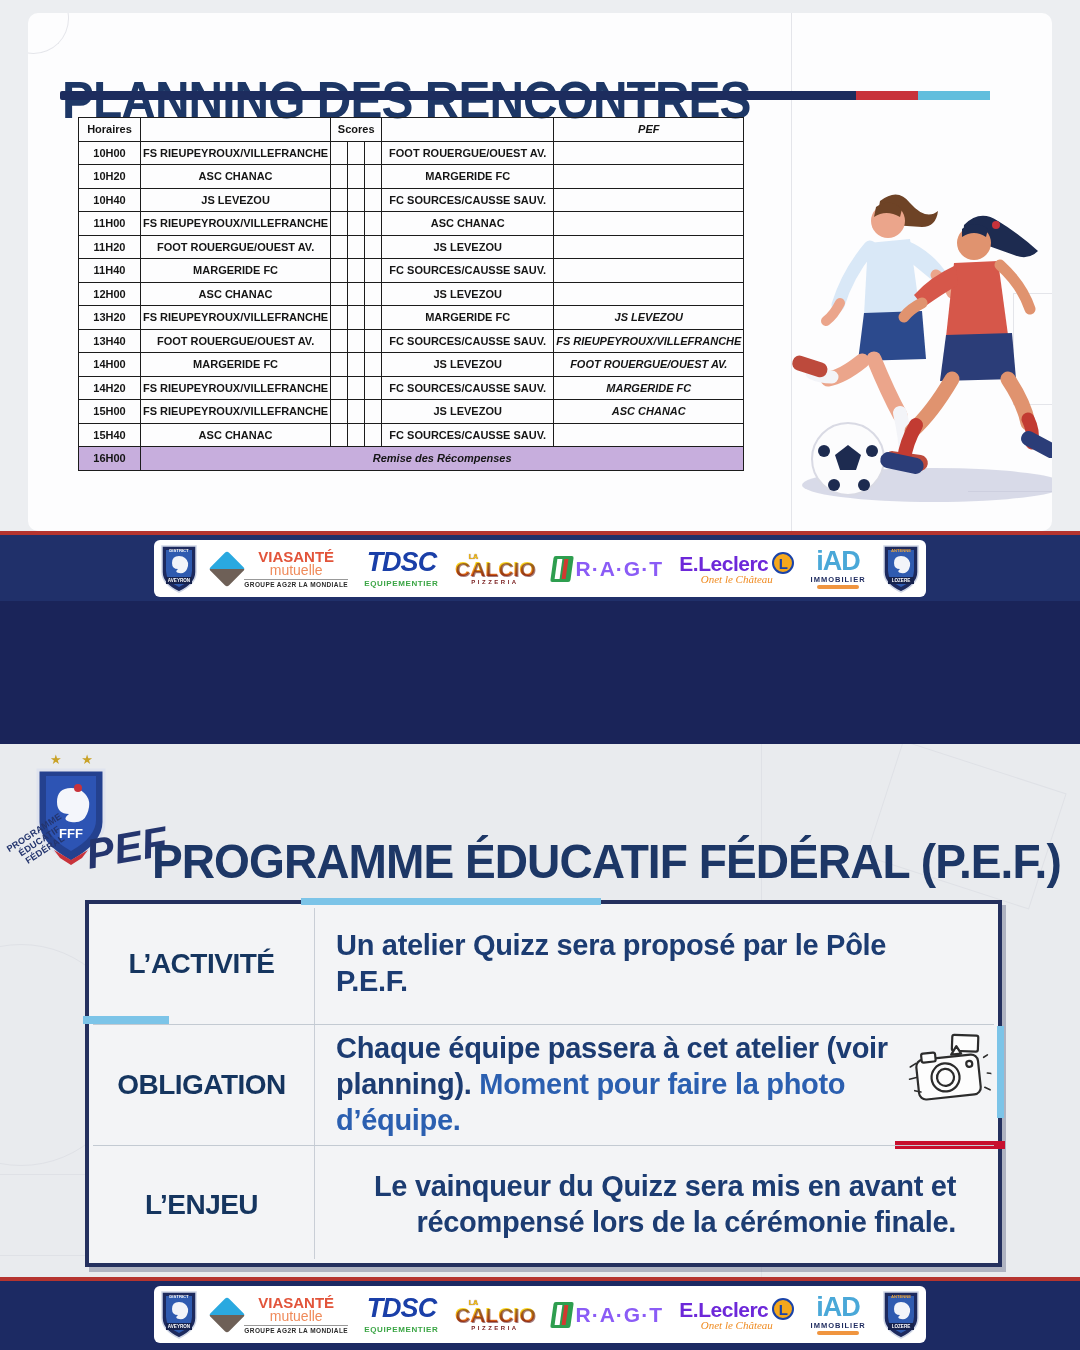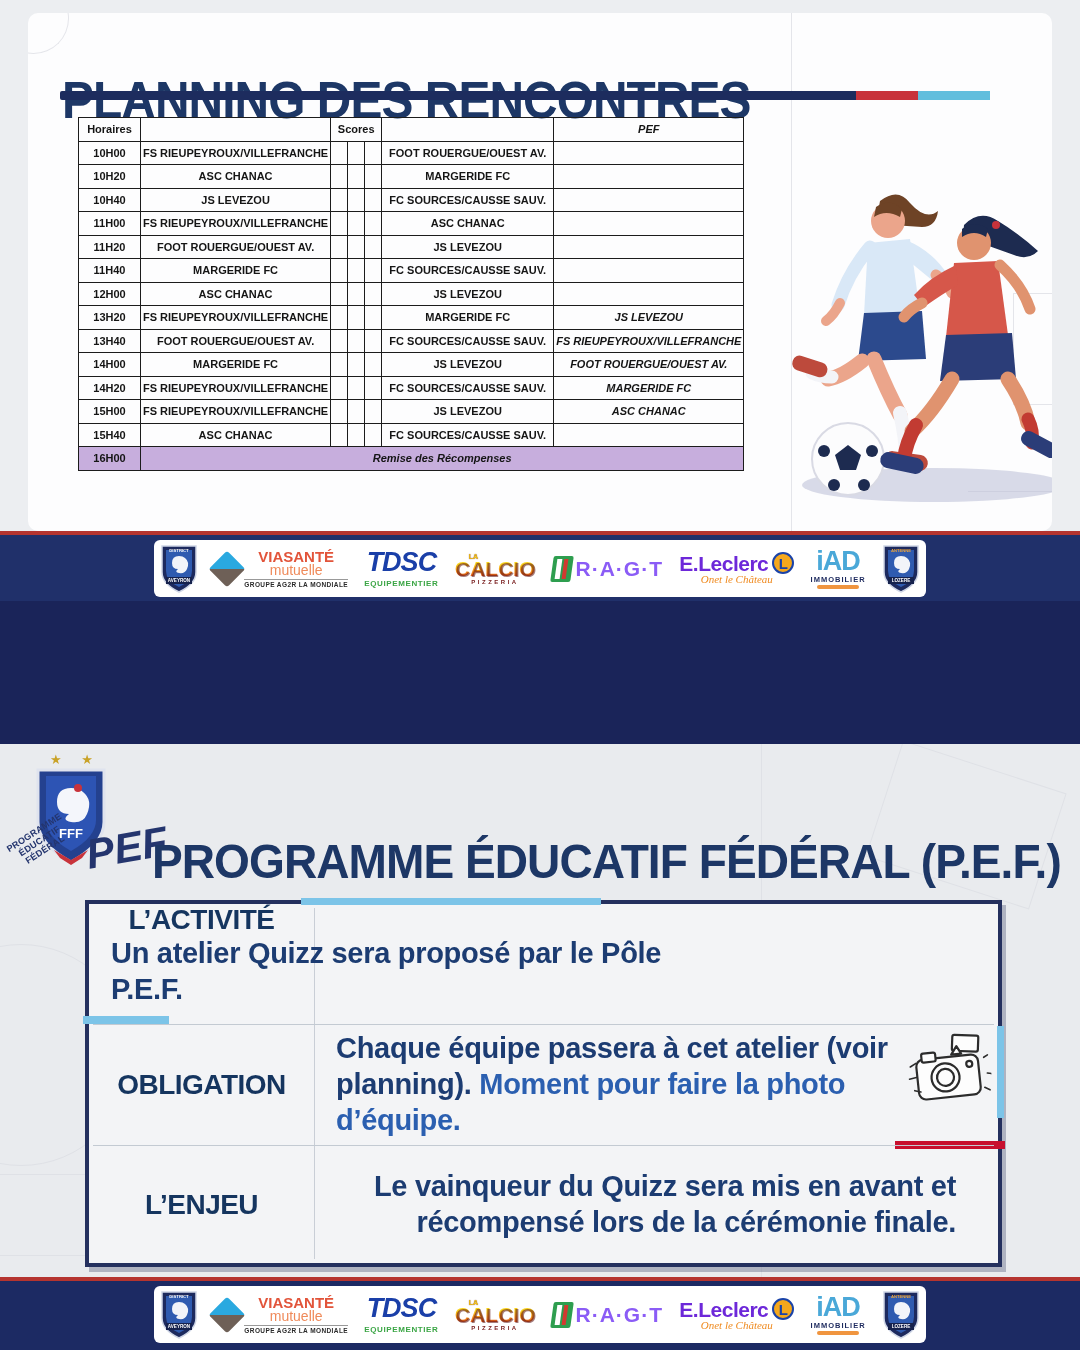--- a/index.html
+++ b/index.html
@@ -400,21 +400,21 @@
 
     <div class="pef-card">
       <div class="pef-accent acc-top"></div>
       <div class="pef-accent acc-left"></div>
       <div class="pef-accent acc-right"></div>
       <div class="acc-red"></div>
       <div class="pef-vdiv"></div>
       <div class="pef-hdiv" style="top:120px;"></div>
       <div class="pef-hdiv" style="top:241px;"></div>
 
-      <div class="pef-row" style="top:0;height:120px;flex-direction:column;">
+      <div class="pef-row" style="top:0;height:120px;">
         <div class="pef-label">L’ACTIVITÉ</div>
         <div class="pef-text">
           <div><span>Un atelier Quizz sera proposé par le Pôle P.E.F.</span></div>
         </div>
       </div>
       <div class="pef-row" style="top:121px;height:120px;">
         <div class="pef-label">OBLIGATION</div>
         <div class="pef-text">
           <div><span>Chaque équipe passera à cet atelier (voir planning).</span>
           <span class="t2">Moment pour faire la photo d’équipe.</span></div>

